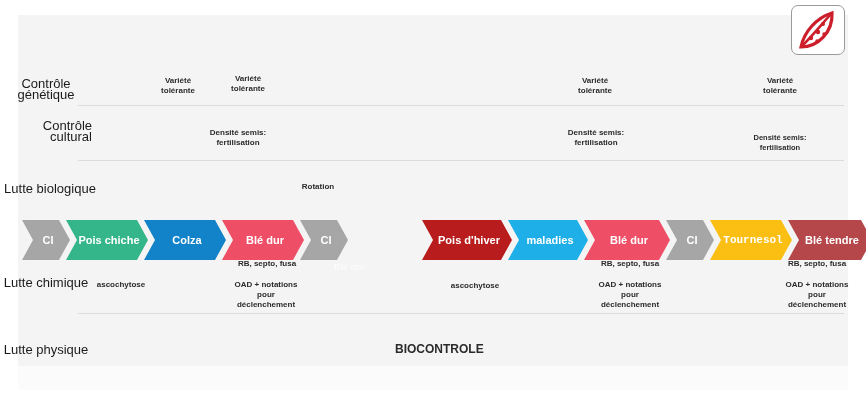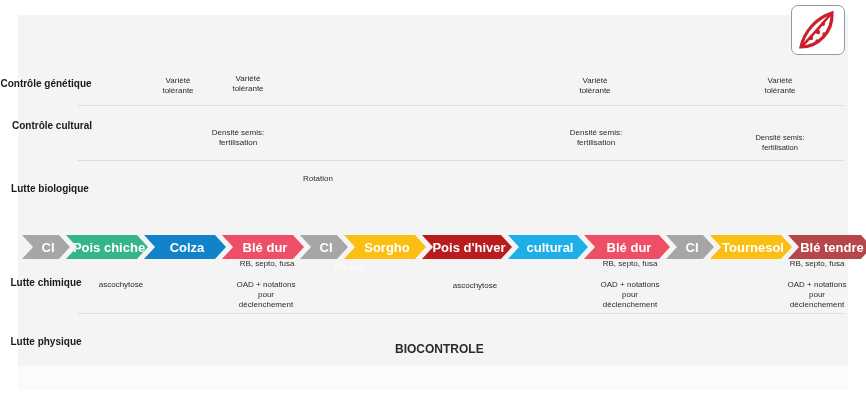--- a/index.html
+++ b/index.html
@@ -37,48 +37,48 @@
   .logo-box{
     position:absolute;left:791px;top:5px;width:52px;height:48px;
     background:#ffffff;border:1px solid #9a9a9a;border-radius:7px;
     overflow:hidden;
   }
   .logo-box svg{display:block;}
   
   .row-label{
     position:absolute;
     width:92px;text-align:center;
-    font-size:10px;font-weight:bold;color:#1a1a1a;line-height:11px;
+    font-size:13px;font-weight:normal;color:#1a1a1a;line-height:11px;
   }
   
   .sep{
     position:absolute;height:1px;background:#dcdcdc;
   }
   
   .cell{
     position:absolute;text-align:center;
     font-size:8px;color:#2b2b2b;line-height:10px;
     white-space:pre-line;
+    font-weight:bold;
   }
   .cell.small{font-size:7.5px;}
   .ghost{
     position:absolute;font-size:9px;font-weight:bold;
     color:#fafafa;line-height:11px;
   }
   
   .rotation-bar{
     position:absolute;left:22px;top:220px;height:28px;
   }
   .chev{
-    position:absolute;top:0;height:24px;
+    position:absolute;top:0;height:40px;
     display:flex;align-items:center;justify-content:center;
-    color:#ffffff;font-size:13px;font-weight:bold;
+    color:#ffffff;font-size:11px;font-weight:bold;
     white-space:nowrap;
     box-sizing:border-box;
-    margin-top:15px;
   }
   .chev span{position:relative;z-index:2;padding-left:4px;}
 </style>
 </head>
 <body>
 
 <div class="slide">
 
   <div class="panel"></div>
   <div class="panel-inner-bottom"></div>
@@ -97,21 +97,21 @@
   </div>
 
   <div class="row-label" style="left:0;top:78px;">Contrôle
 génétique</div>
   <div class="row-label" style="left:0;top:120px;text-align:right;">Contrôle
 cultural</div>
   <div class="row-label" style="left:4px;top:183px;">Lutte
 biologique</div>
   <div class="row-label" style="left:0;top:277px;">Lutte
 chimique</div>
-  <div class="row-label" style="left:0;top:336px;">Lutte
+  <div class="row-label" style="left:0;top:344px;">Lutte
 physique</div>
 
   <div class="sep" style="left:78px;top:105px;width:766px;"></div>
   <div class="sep" style="left:78px;top:160px;width:766px;"></div>
   <div class="sep" style="left:78px;top:313px;width:766px;"></div>
 
   <div class="cell" style="left:148px;top:76px;width:60px;">Variété
 tolérante</div>
   <div class="cell" style="left:218px;top:74px;width:60px;">Variété
 tolérante</div>
@@ -120,54 +120,51 @@
   <div class="cell" style="left:750px;top:76px;width:60px;">Variété
 tolérante</div>
 
   <div class="cell" style="left:198px;top:128px;width:80px;">Densité semis:
 fertilisation</div>
   <div class="cell" style="left:556px;top:128px;width:80px;">Densité semis:
 fertilisation</div>
   <div class="cell small" style="left:740px;top:133px;width:80px;">Densité semis:
 fertilisation</div>
 
-  <div class="cell" style="left:288px;top:174px;width:60px;">Rotation</div>
+  <div class="cell" style="left:288px;top:182px;width:60px;">Rotation</div>
 
   <div class="rotation-bar" style="width: 850px;">
     <div class="chev" style="left: 0px; width: 48px; z-index: 12; background: rgb(166, 166, 166); clip-path: polygon(0px 0px, calc(100% - 11px) 0px, 100% 50%, calc(100% - 11px) 100%, 0px 100%, 11px 50%);">
         <span>CI</span>
       </div>
     <div class="chev" style="left: 122px; width: 82px; z-index: 10; background: rgb(18, 131, 200); clip-path: polygon(0px 0px, calc(100% - 11px) 0px, 100% 50%, calc(100% - 11px) 100%, 0px 100%, 11px 50%);">
         <span>Colza</span>
       </div>
     <div class="chev" style="left: 44px; width: 82px; z-index: 11; background: rgb(53, 181, 138); clip-path: polygon(0px 0px, calc(100% - 11px) 0px, 100% 50%, calc(100% - 11px) 100%, 0px 100%, 11px 50%);">
         <span>Pois chiche</span>
       </div>
     <div class="chev" style="left: 200px; width: 82px; z-index: 9; background: rgb(238, 78, 102); clip-path: polygon(0px 0px, calc(100% - 11px) 0px, 100% 50%, calc(100% - 11px) 100%, 0px 100%, 11px 50%);">
         <span>Blé dur</span>
       </div>
     <div class="chev" style="left: 278px; width: 48px; z-index: 8; background: rgb(166, 166, 166); clip-path: polygon(0px 0px, calc(100% - 11px) 0px, 100% 50%, calc(100% - 11px) 100%, 0px 100%, 11px 50%);">
         <span>CI</span>
       </div>
-    <div class="chev" style="left: 322px; width: 82px; z-index: 7; background: rgb(251, 190, 18); clip-path: polygon(0px 0px, calc(100% - 11px) 0px, 100% 50%, calc(100% - 11px) 100%, 0px 100%, 11px 50%);">
-        <span>Sorgho</span>
-      </div>
     <div class="chev" style="left: 400px; width: 90px; z-index: 6; background: #b91c1c; clip-path: polygon(0px 0px, calc(100% - 11px) 0px, 100% 50%, calc(100% - 11px) 100%, 0px 100%, 11px 50%);">
         <span>Pois d'hiver</span>
       </div>
     <div class="chev" style="left: 486px; width: 80px; z-index: 5; background: rgb(30, 174, 232); clip-path: polygon(0px 0px, calc(100% - 11px) 0px, 100% 50%, calc(100% - 11px) 100%, 0px 100%, 11px 50%);">
-        <span>cultural</span>
+        <span>maladies</span>
       </div>
     <div class="chev" style="left: 562px; width: 86px; z-index: 4; background: rgb(238, 78, 102); clip-path: polygon(0px 0px, calc(100% - 11px) 0px, 100% 50%, calc(100% - 11px) 100%, 0px 100%, 11px 50%);">
         <span>Blé dur</span>
       </div>
     <div class="chev" style="left: 644px; width: 48px; z-index: 3; background: rgb(166, 166, 166); clip-path: polygon(0px 0px, calc(100% - 11px) 0px, 100% 50%, calc(100% - 11px) 100%, 0px 100%, 11px 50%);">
         <span>CI</span>
       </div>
-    <div class="chev" style="left: 688px; width: 82px; z-index: 2; background: rgb(251, 190, 18); clip-path: polygon(0px 0px, calc(100% - 11px) 0px, 100% 50%, calc(100% - 11px) 100%, 0px 100%, 11px 50%);">
+    <div class="chev" style="left: 688px; width: 82px; z-index: 2; background: rgb(251, 190, 18); clip-path: polygon(0px 0px, calc(100% - 11px) 0px, 100% 50%, calc(100% - 11px) 100%, 0px 100%, 11px 50%); font-family: Liberation Mono, monospace;">
         <span>Tournesol</span>
       </div>
     <div class="chev" style="left: 766px; width: 84px; z-index: 1; background: rgb(181, 70, 74); clip-path: polygon(0px 0px, calc(100% - 11px) 0px, 100% 50%, calc(100% - 11px) 100%, 0px 100%, 11px 50%);">
         <span>Blé tendre</span>
       </div>
   </div>
 
   <div class="ghost" style="left:334px;top:262px;">Blé dur</div>
 
   <div class="cell" style="left:86px;top:280px;width:70px;">ascochytose</div>

